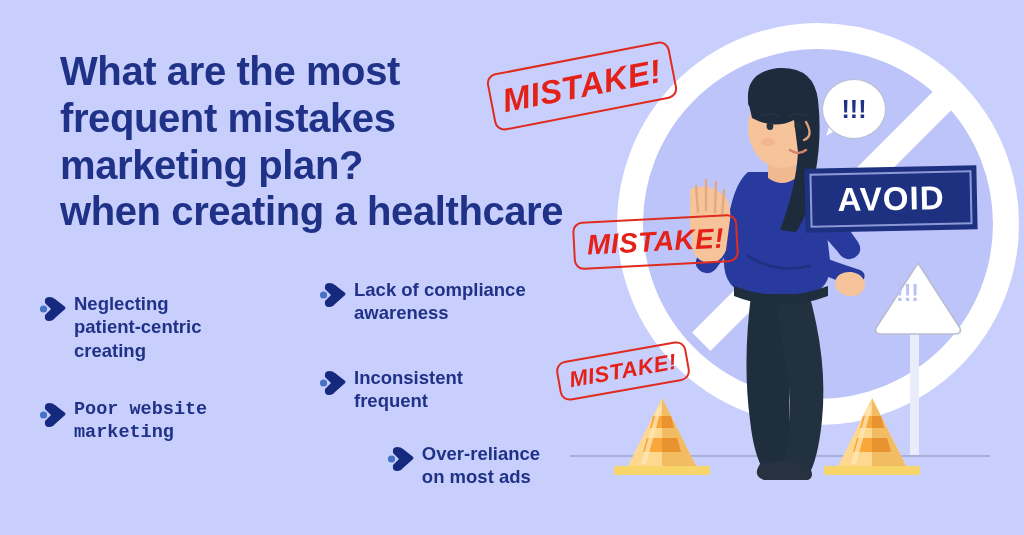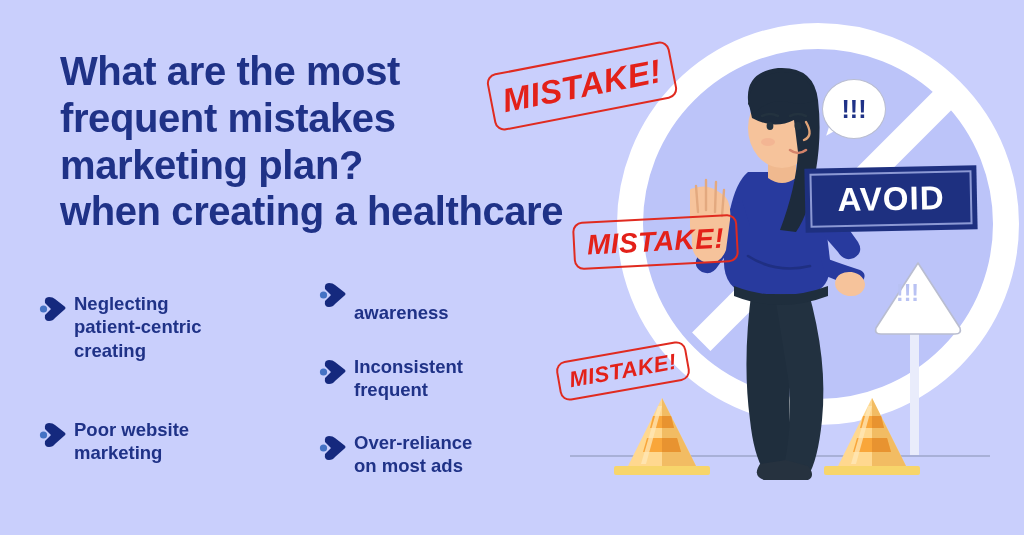--- a/index.html
+++ b/index.html
@@ -330,21 +330,21 @@
           <circle cx="5.5" cy="15" r="3.6" fill="#4472c4"></circle>
         </svg>
       </span>
       <span class="bullet-text">
         <span>Neglecting</span><br>
         <span>patient-centric</span><br>
         <span>creating</span>
       </span>
     </div>
 
-    <div class="bullet-item" style="margin-top:56px;">
+    <div class="bullet-item" style="margin-top:36px;font-family:Liberation Mono, monospace;">
       <span class="bullet-icon">
         <svg width="32" height="30" viewBox="0 0 32 30">
           <path d="M11 3 Q6 3 7 9 L13 15 L7 21 Q6 27 11 27 Q15 27 17 24 L26 16 Q29 14 26 12 L17 5 Q15 3 11 3 Z" fill="#15297e"></path>
           <circle cx="5.5" cy="15" r="3.6" fill="#4472c4"></circle>
         </svg>
       </span>
       <span class="bullet-text">
         <span>Poor website</span><br>
         <span>marketing</span>
       </span>
@@ -355,39 +355,39 @@
   <div class="bullets-col col-right">
 
     <div class="bullet-item">
       <span class="bullet-icon">
         <svg width="32" height="30" viewBox="0 0 32 30">
           <path d="M11 3 Q6 3 7 9 L13 15 L7 21 Q6 27 11 27 Q15 27 17 24 L26 16 Q29 14 26 12 L17 5 Q15 3 11 3 Z" fill="#15297e"></path>
           <circle cx="5.5" cy="15" r="3.6" fill="#4472c4"></circle>
         </svg>
       </span>
       <span class="bullet-text">
-        <br>
+        <span>Lack of compliance</span><br>
         <span>awareness</span>
       </span>
     </div>
 
-    <div class="bullet-item" style="margin-top:30px;">
+    <div class="bullet-item" style="margin-top:41px;">
       <span class="bullet-icon">
         <svg width="32" height="30" viewBox="0 0 32 30">
           <path d="M11 3 Q6 3 7 9 L13 15 L7 21 Q6 27 11 27 Q15 27 17 24 L26 16 Q29 14 26 12 L17 5 Q15 3 11 3 Z" fill="#15297e"></path>
           <circle cx="5.5" cy="15" r="3.6" fill="#4472c4"></circle>
         </svg>
       </span>
       <span class="bullet-text">
         <span>Inconsistent</span><br>
         <span>frequent</span>
       </span>
     </div>
 
-    <div class="bullet-item" style="margin-top:30px;">
+    <div class="bullet-item" style="margin-top:30px;justify-content:center;">
       <span class="bullet-icon">
         <svg width="32" height="30" viewBox="0 0 32 30">
           <path d="M11 3 Q6 3 7 9 L13 15 L7 21 Q6 27 11 27 Q15 27 17 24 L26 16 Q29 14 26 12 L17 5 Q15 3 11 3 Z" fill="#15297e"></path>
           <circle cx="5.5" cy="15" r="3.6" fill="#4472c4"></circle>
         </svg>
       </span>
       <span class="bullet-text">
         <span>Over-reliance</span><br>
         <span>on most ads</span>
       </span>

